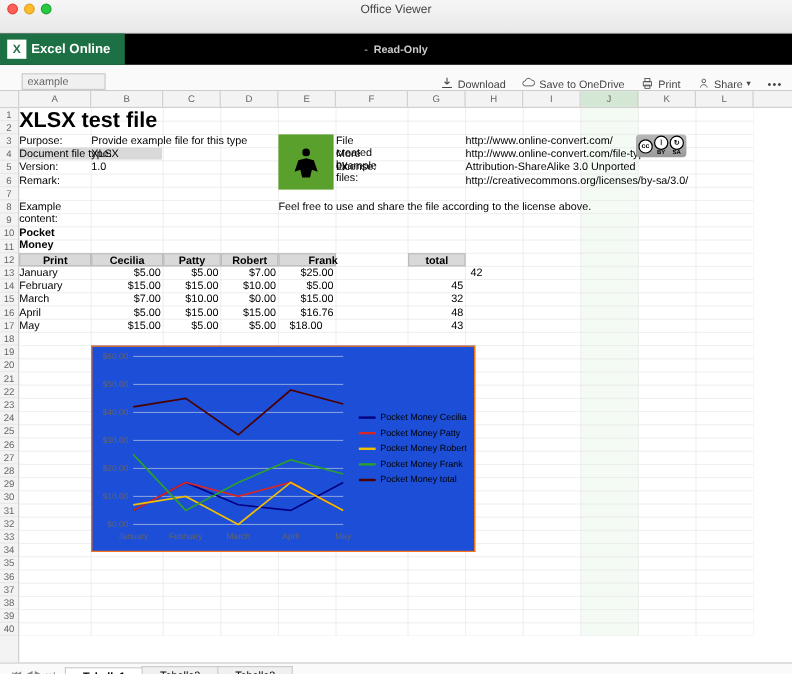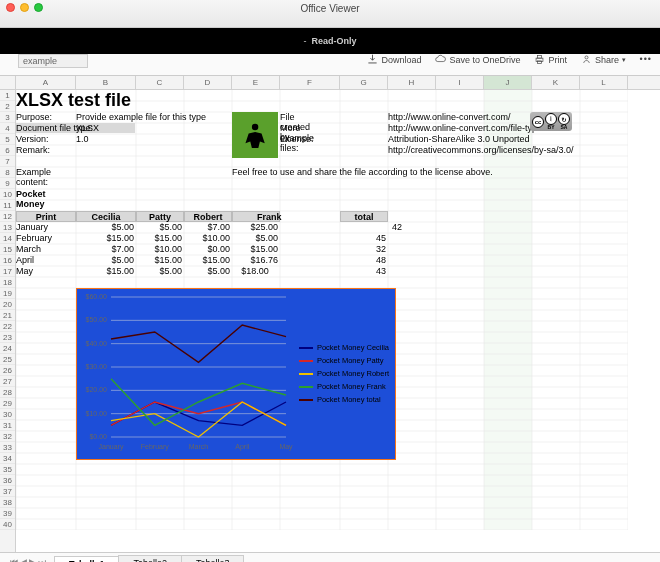--- a/index.html
+++ b/index.html
@@ -14,21 +14,21 @@
   .tb-grn{background:#28c940;border:1px solid #1ba531;}
   
   
   .ribbon { height:26px; background:#000; display:flex; align-items:center; color:#fff; font-size:10px; position:relative;}
   .brand { background:#1d7044; height:26px; display:flex; align-items:center; padding:0 12px 0 6px; gap:4px; font-weight:bold; font-size:11px;}
   .brand-icon { width:16px; height:16px; background:#fff; position:relative; display:flex; align-items:center; justify-content:center;}
   .brand-icon::before{content:"X"; color:#1d7044; font-weight:bold; font-size:10px;}
   .readonly { position:absolute; left:50%; transform:translateX(-50%); font-size:9px; color:#ccc; }
   
   
-  .toolbar { height:22px; border-bottom:1px solid #ccc; display:flex; align-items:flex-start; font-size:9px; color:#444; padding:0 8px; gap:14px; background:#fafafa;}
+  .toolbar { height:22px; border-bottom:1px solid #ccc; display:flex; align-items:flex-end; font-size:9px; color:#444; padding:0 8px; gap:14px; background:#fafafa;}
   .docname { background:#f0f0f0; border:1px solid #ccc; padding:1px 30px 1px 4px; font-size:9px; color:#666; margin-left:10px;}
   .spacer { flex:1; }
   .tbtn { display:flex; align-items:center; gap:3px; cursor:pointer; }
   .ticon { width:11px; height:11px; display:inline-block; }
   
   
   .gridwrap { position:relative; }
   .colhead { height:14px; display:flex; background:#f3f3f3; border-bottom:1px solid #d0d0d0; font-size:8px; color:#666;}
   .corner { width:16px; border-right:1px solid #d0d0d0; background:#f3f3f3;}
   .ch { border-right:1px solid #d0d0d0; text-align:center; line-height:14px; }
@@ -72,20 +72,24 @@
 <div class="titlebar">
   <div class="tb-dots">
     <div class="tb-dot tb-red"></div>
     <div class="tb-dot tb-yel"></div>
     <div class="tb-dot tb-grn"></div>
   </div>
   <span>Office Viewer</span>
 </div>
 
 <div class="ribbon">
+  <div class="brand">
+    <span class="brand-icon"></span>
+    <span>Excel Online</span>
+  </div>
   <div class="readonly">
     <span>-</span>&nbsp;&nbsp;<b>Read-Only</b>
   </div>
 </div>
 
 <div class="toolbar">
   <span class="docname">example</span>
   <span class="spacer"></span>
   <span class="tbtn">
     <svg class="ticon" viewBox="0 0 16 16">

